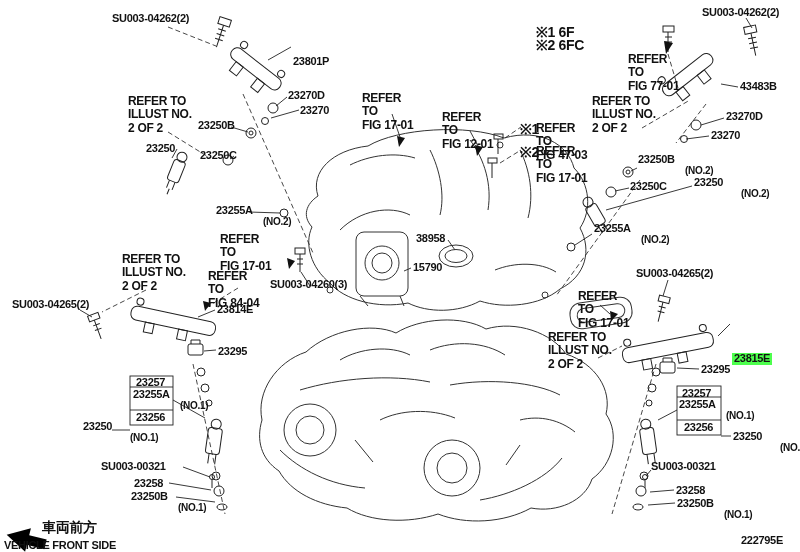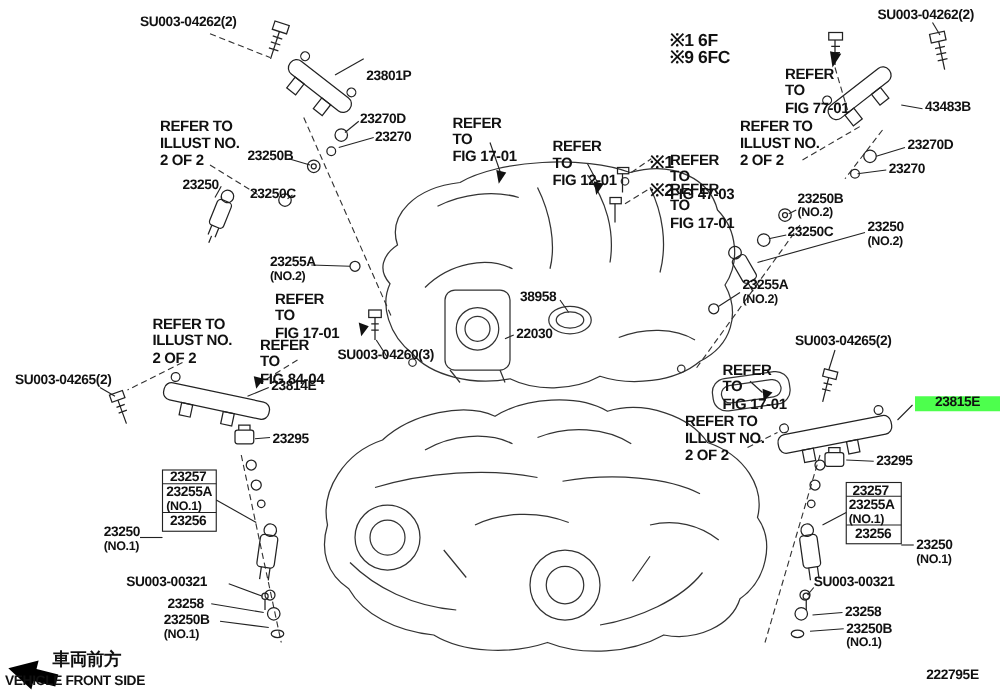--- a/index.html
+++ b/index.html
@@ -9,24 +9,24 @@
     font-family:"Liberation Sans", sans-serif; overflow:hidden;
   }
   .art { position:absolute; left:0; top:0; }
   .lbl {
     position:absolute; font-size:11px; font-weight:bold; color:#111;
     line-height:1.05; white-space:nowrap; letter-spacing:-0.3px;
   }
   .ref {
     font-size:12px; white-space:pre-line; text-align:left; line-height:1.12;
   }
-  .sub { display:block; font-size:10px; }
+  .sub { display:block; font-size:10px;margin-left:47px; }
   .note { font-size:14px; }
   .tiny { font-size:11px; }
-  .hl { padding:0 16px; }
+  .hl { padding:0 2px;margin-top:36px; }
 </style>
 </head>
 <body>
 
 <div class="stage">
 
   <svg class="art" width="800" height="552" viewBox="0 0 800 552">
 
     <g stroke="#333" stroke-width="0.9" fill="none" stroke-dasharray="5 3">
       <path d="M168,27 L216,46"></path>
@@ -285,21 +285,21 @@
   <div class="lbl" style="left:288px;top:90px">23270D</div>
   <div class="lbl" style="left:300px;top:105px">23270</div>
   <div class="lbl" style="left:198px;top:120px">23250B</div>
   <div class="lbl" style="left:146px;top:143px">23250</div>
   <div class="lbl" style="left:200px;top:150px">23250C</div>
   <div class="lbl ref" style="left:362px;top:92px;width:58px">REFER TO
 FIG 17-01</div>
   <div class="lbl ref" style="left:442px;top:111px;width:58px">REFER TO
 FIG 12-01</div>
   <div class="lbl note" style="left:536px;top:25px">※1 6F</div>
-  <div class="lbl note" style="left:536px;top:38px">※9 6FC</div>
+  <div class="lbl note" style="left:536px;top:38px">※2 6FC</div>
   <div class="lbl note" style="left:520px;top:122px">※1</div>
   <div class="lbl ref" style="left:536px;top:122px;width:58px">REFER TO
 FIG 47-03</div>
   <div class="lbl note" style="left:520px;top:145px">※2</div>
   <div class="lbl ref" style="left:536px;top:145px;width:58px">REFER TO
 FIG 17-01</div>
   <div class="lbl" style="left:702px;top:7px">SU003-04262(2)</div>
   <div class="lbl ref" style="left:628px;top:53px;width:58px">REFER TO
 FIG 77-01</div>
   <div class="lbl" style="left:740px;top:81px">43483B</div>
@@ -309,21 +309,21 @@
   <div class="lbl" style="left:726px;top:111px">23270D</div>
   <div class="lbl" style="left:711px;top:130px">23270</div>
   <div class="lbl" style="left:638px;top:154px"><span>23250B</span><span class="sub">(NO.2)</span></div>
   <div class="lbl" style="left:630px;top:181px">23250C</div>
   <div class="lbl" style="left:694px;top:177px"><span>23250</span><span class="sub">(NO.2)</span></div>
   <div class="lbl" style="left:216px;top:205px"><span>23255A</span><span class="sub">(NO.2)</span></div>
   <div class="lbl" style="left:594px;top:223px"><span>23255A</span><span class="sub">(NO.2)</span></div>
   <div class="lbl ref" style="left:220px;top:233px;width:58px">REFER TO
 FIG 17-01</div>
   <div class="lbl" style="left:416px;top:233px">38958</div>
-  <div class="lbl" style="left:413px;top:262px">22030</div>
+  <div class="lbl" style="left:413px;top:262px">15790</div>
   <div class="lbl ref" style="left:122px;top:253px;width:64px">REFER TO
 ILLUST NO.
 2 OF 2</div>
   <div class="lbl ref" style="left:208px;top:270px;width:58px">REFER TO
 FIG 84-04</div>
   <div class="lbl" style="left:270px;top:279px">SU003-04260(3)</div>
   <div class="lbl" style="left:12px;top:299px">SU003-04265(2)</div>
   <div class="lbl" style="left:217px;top:304px">23814E</div>
   <div class="lbl" style="left:218px;top:346px">23295</div>
   <div class="lbl" style="left:636px;top:268px">SU003-04265(2)</div>

